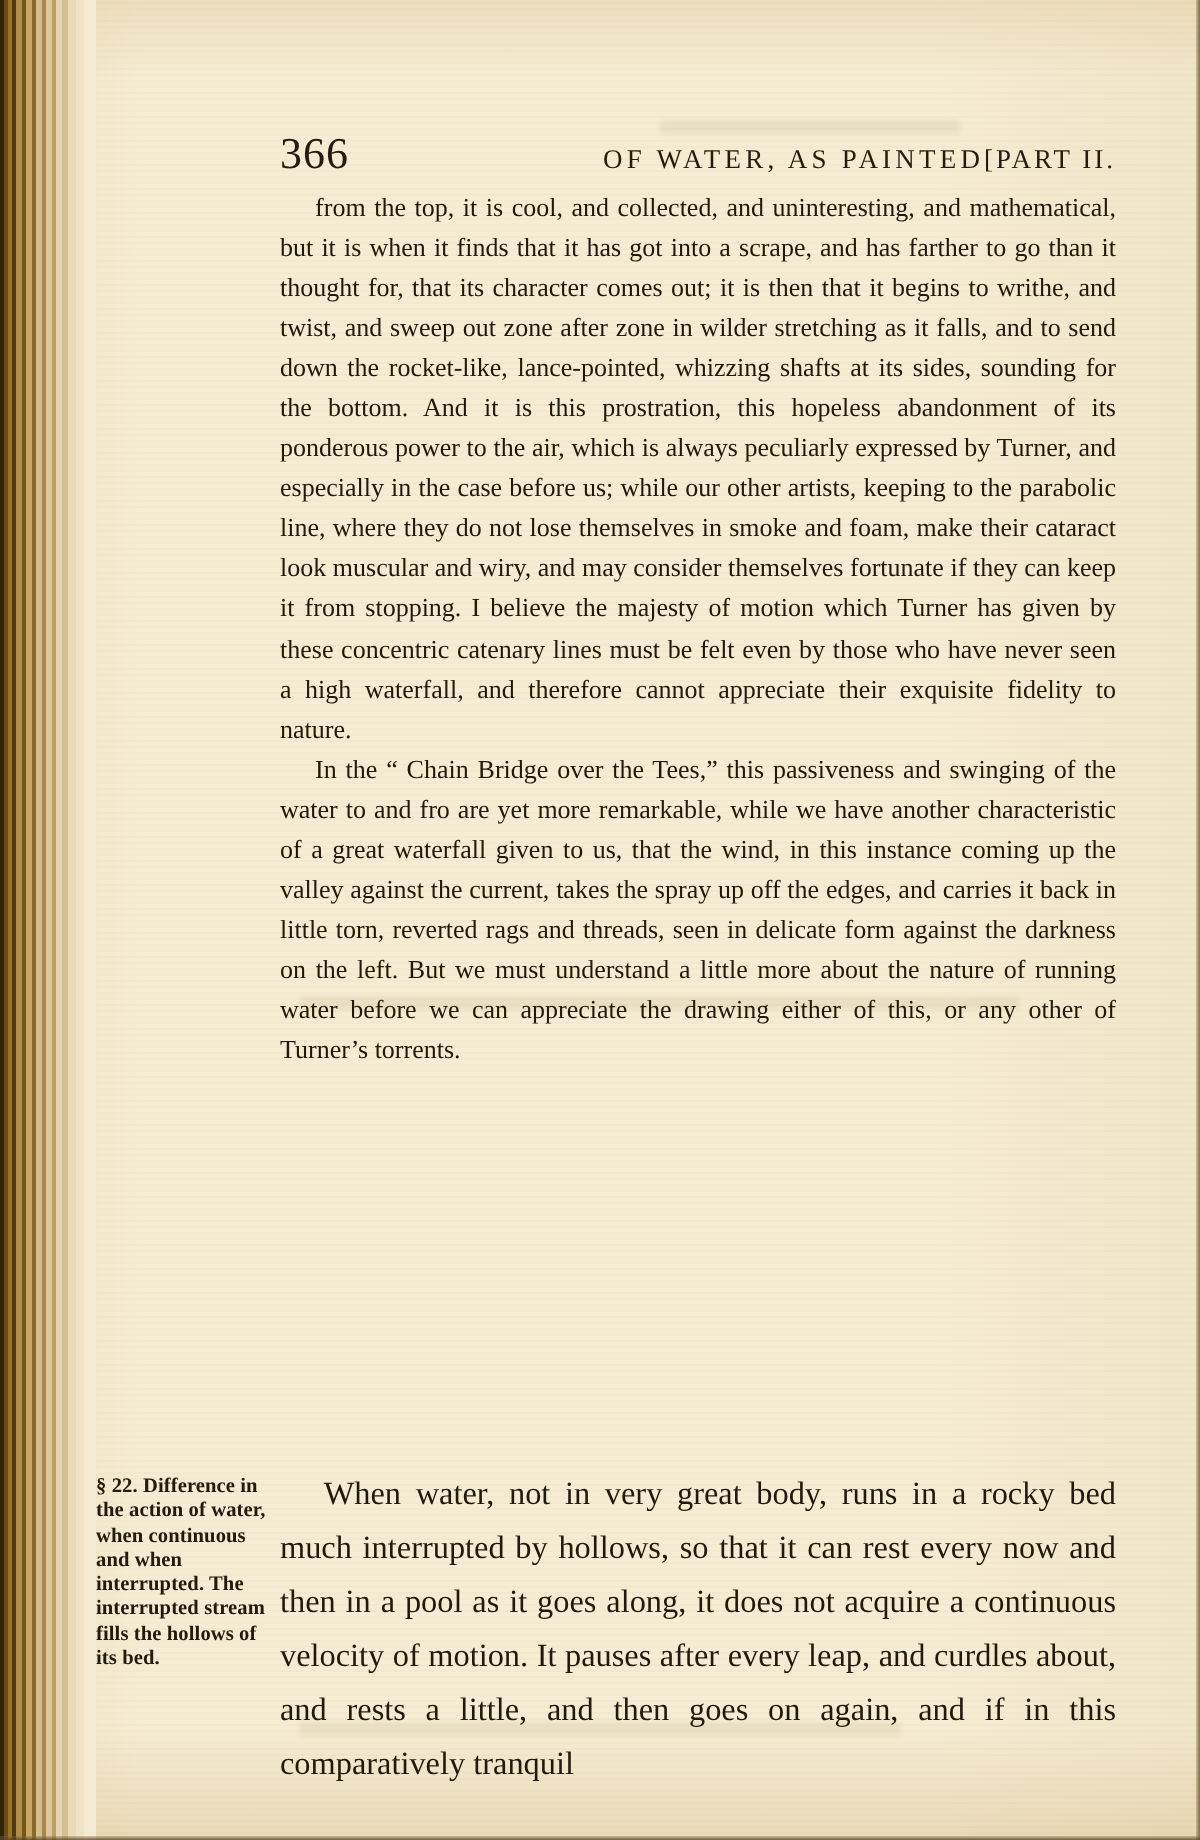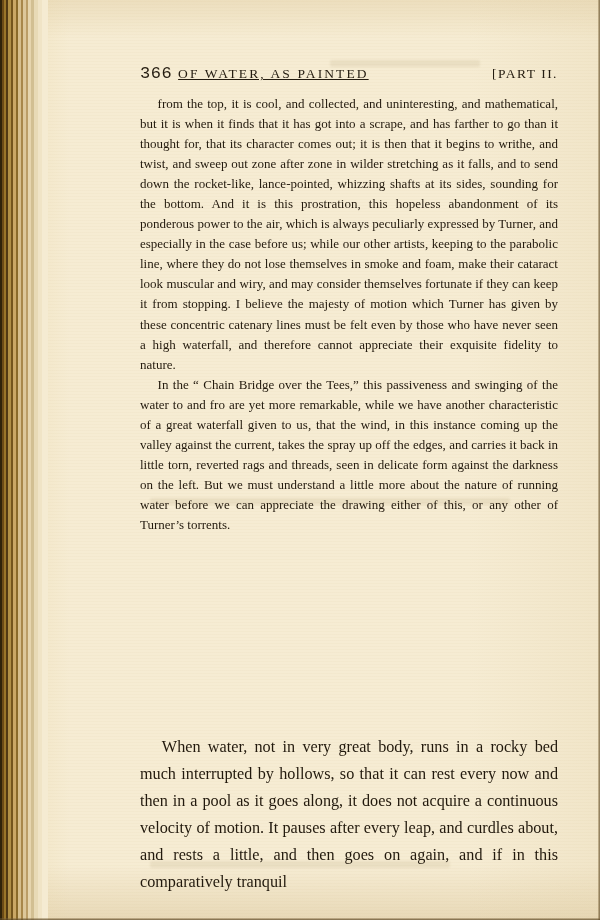--- a/index.html
+++ b/index.html
@@ -79,33 +79,31 @@
   .running-head {
     position: absolute;
     left: 140px;
     top: 64px;
     width: 418px;
     display: flex;
     align-items: baseline;
     color: #241c10;
   }
   .rh-folio {
-    font-size: 17px;
+    font-size: 22px;
     letter-spacing: .5px;
-    font-family: Liberation Mono, monospace;
   }
   .rh-title {
     flex: 1;
-    text-align: left;
+    text-align: right;
     font-size: 13.5px;
     letter-spacing: 2.1px;
     font-variant: small-caps;
     text-transform: uppercase;
     padding-left: 6px;
-    text-decoration: underline;
   }
   .rh-part {
     font-size: 13.5px;
     letter-spacing: 1.5px;
     font-variant: small-caps;
     text-transform: uppercase;
     white-space: nowrap;
     text-align: center;
   }
 
@@ -214,20 +212,24 @@
       <div class="rh-title">OF WATER, AS PAINTED</div>
       <div class="rh-part">[PART II.</div>
     </div>
 
     <div class="column">
       <p class="first">from the top, it is cool, and collected, and uninteresting, and mathematical, but it is when it finds that it has got into a scrape, and has farther to go than it thought for, that its character comes out; it is then that it begins to writhe, and twist, and sweep out zone after zone in wilder stretching as it falls, and to send down the rocket-like, lance-pointed, whizzing shafts at its sides, sounding for the bottom. And it is this prostration, this hopeless abandonment of its ponderous power to the air, which is always peculiarly expressed by Turner, and especially in the case before us; while our other artists, keeping to the parabolic line, where they do not lose themselves in smoke and foam, make their cataract look muscular and wiry, and may consider themselves fortunate if they can keep it from stopping. I believe the majesty of motion which Turner has given by these concentric catenary lines must be felt even by those who have never seen a high waterfall, and therefore cannot appreciate their exquisite fidelity to nature.</p>
       <p>In the “ Chain Bridge over the Tees,” this passiveness and swinging of the water to and fro are yet more remarkable, while we have another characteristic of a great waterfall given to us, that the wind, in this instance coming up the valley against the current, takes the spray up off the edges, and carries it back in little torn, reverted rags and threads, seen in delicate form against the darkness on the left. But we must understand a little more about the nature of running water before we can appreciate the drawing either of this, or any other of Turner’s torrents.</p>
     </div>
 
     <div class="para-note-row">
+      <div class="marginal-note">
+        <span class="sec">§ 22.</span>
+        <span>Difference in the action of water, when continuous and when interrupted. The interrupted stream fills the hollows of its bed.</span>
+      </div>
       <div class="tail-para">When water, not in very great body, runs in a rocky bed much interrupted by hollows, so that it can rest every now and then in a pool as it goes along, it does not acquire a continuous velocity of motion. It pauses after every leap, and curdles about, and rests a little, and then goes on again, and if in this comparatively tranquil</div>
     </div>
 
   </div>
 
   <div class="edge-right"></div>
   <div class="edge-bottom"></div>
 
 </div>
 

